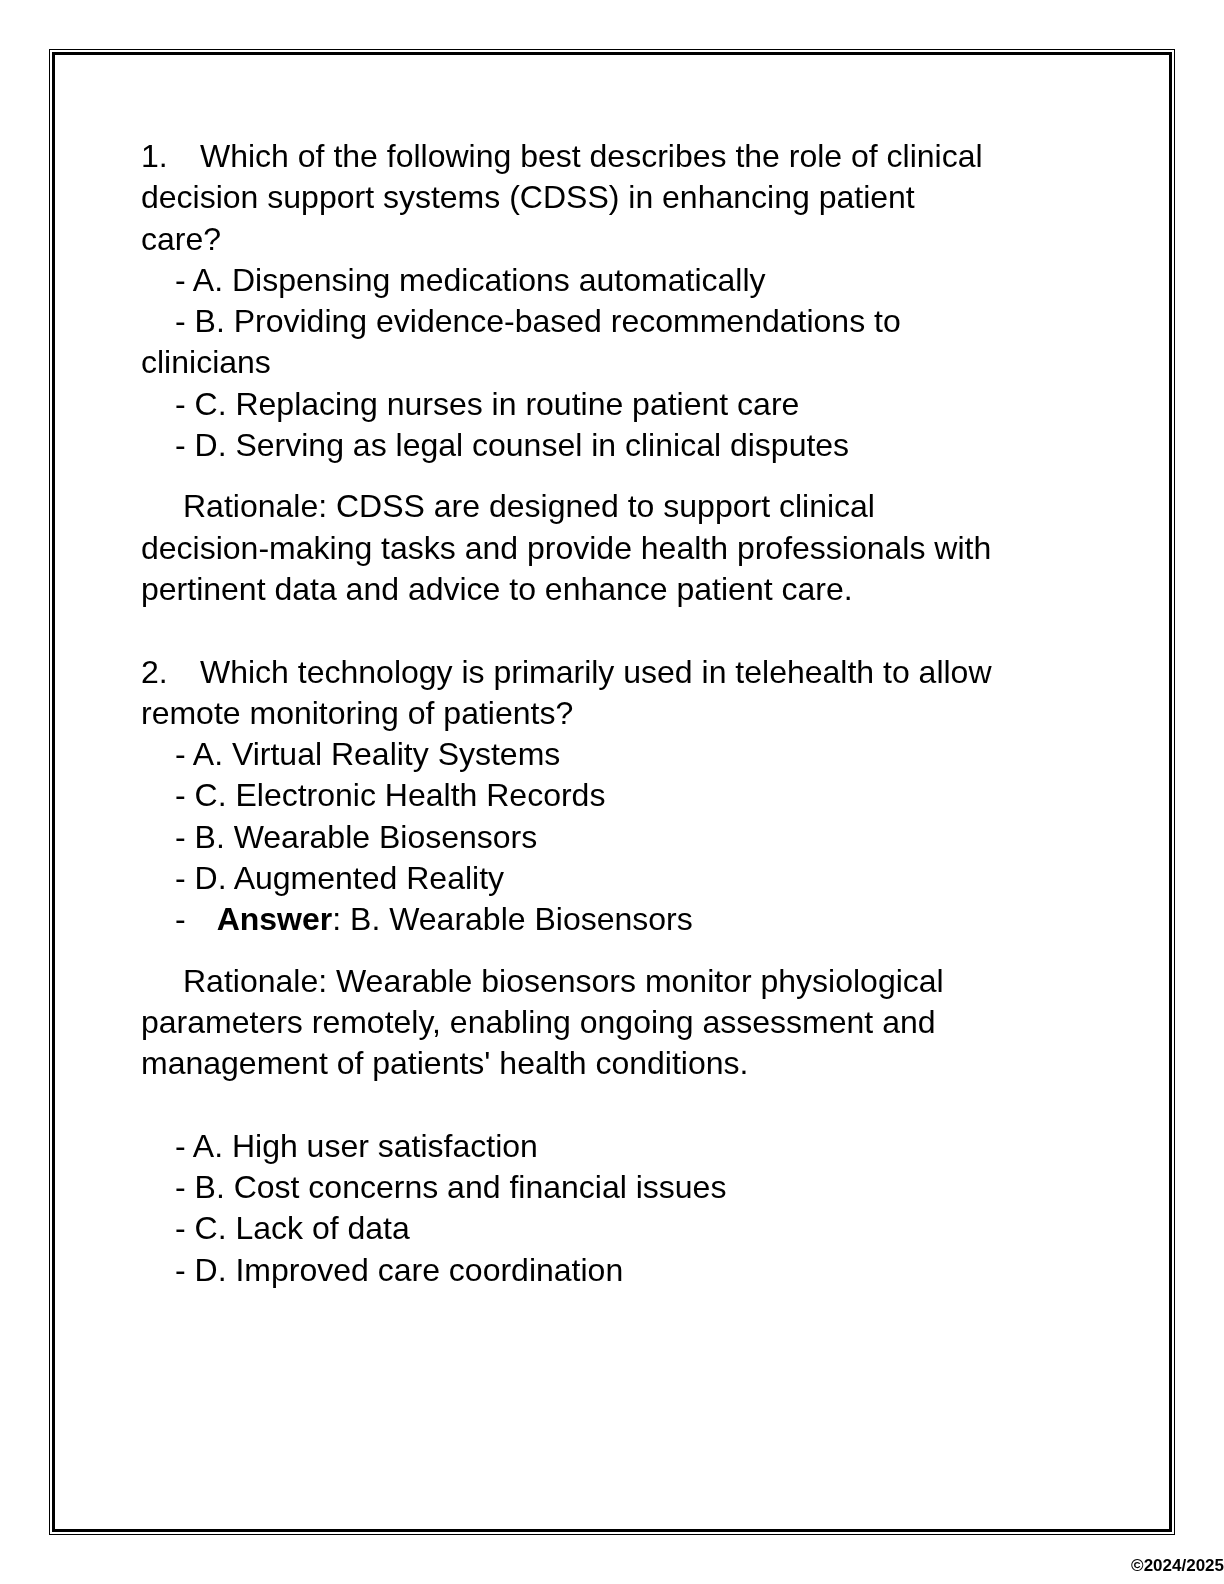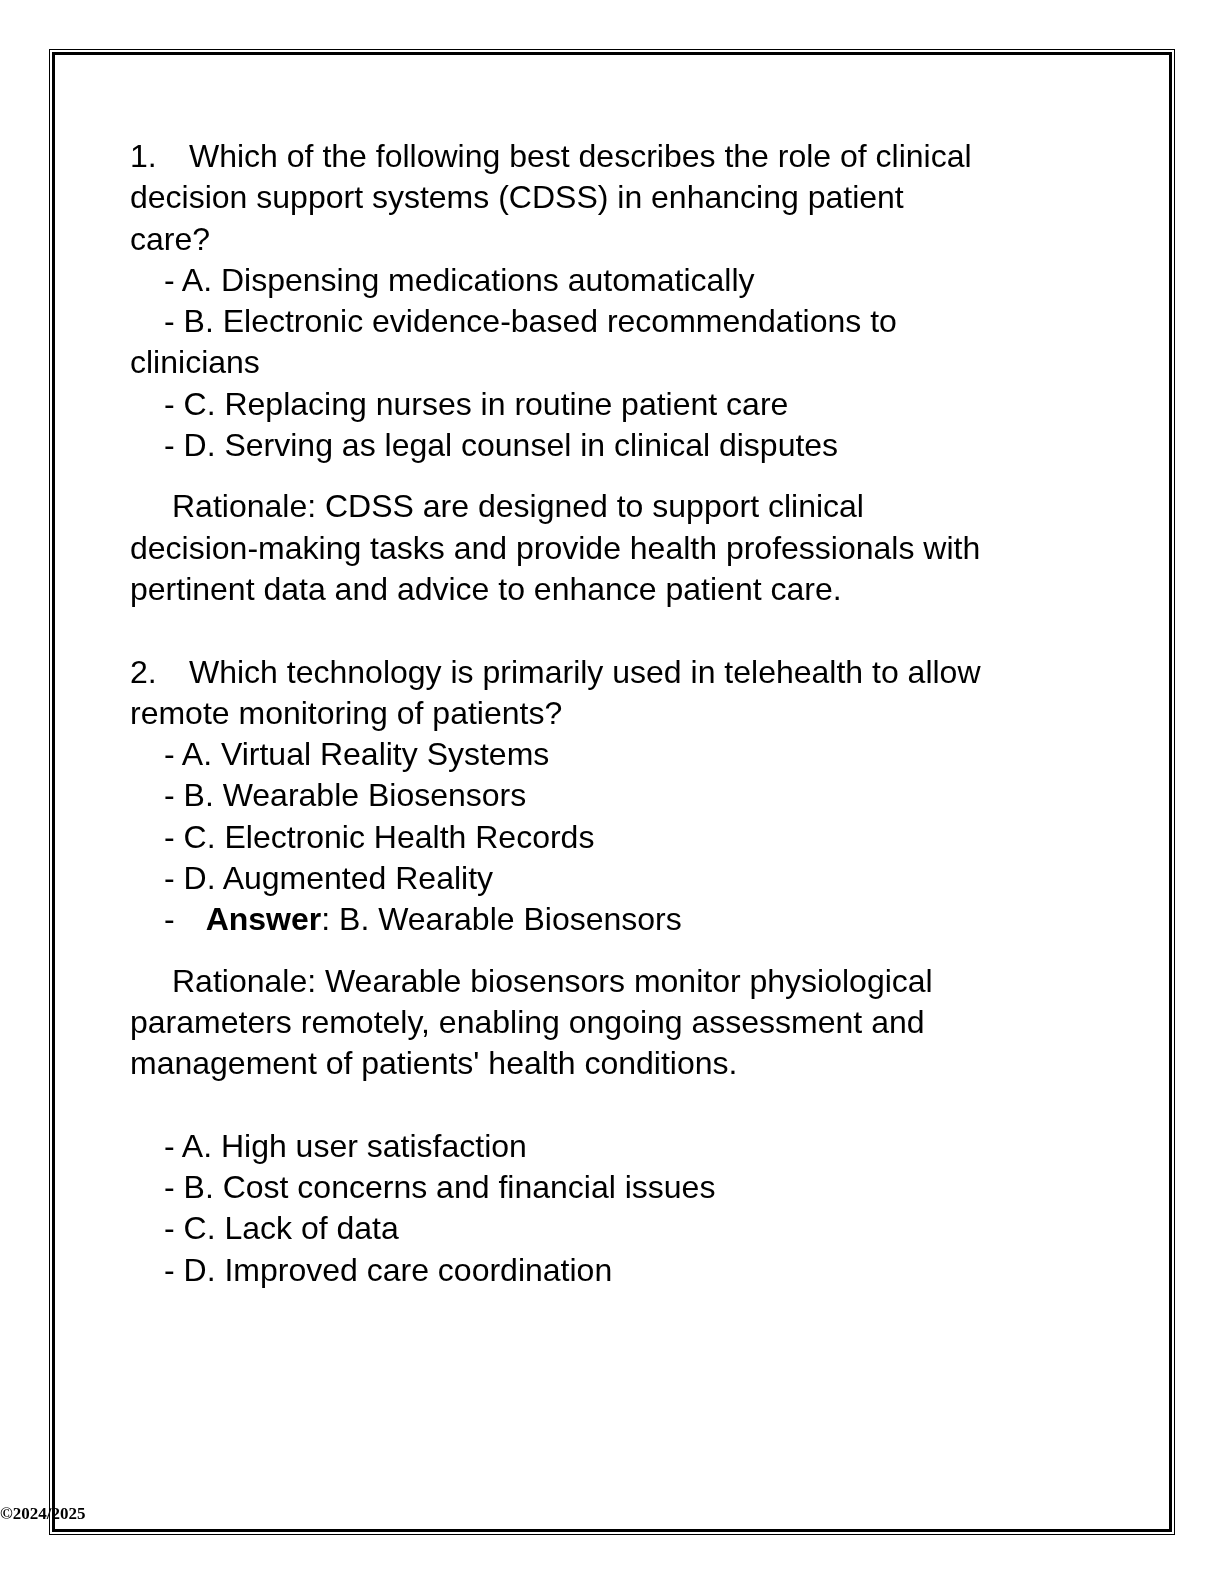--- a/index.html
+++ b/index.html
@@ -23,21 +23,21 @@
     width: 1120px;
     height: 1480px;
     box-sizing: border-box;
     border: 3px solid #000000;
     outline: 1px solid #000000;
     outline-offset: 2px;
     pointer-events: none;
   }
   .content {
     position: absolute;
-    left: 130px;
+    left: 141px;
     top: 136px;
     width: 990px;
     font-size: 32px;
     line-height: 41.3px;
   }
   .content p {
     margin: 0;
     white-space: pre-wrap; 
   }
   section.question + section.question {
@@ -58,55 +58,55 @@
     display: inline-block;
     width: 31px; 
   }
   .answer strong {
     font-weight: bold;
   }
   .footer {
     position: absolute;
     left: 0;
     right: 0;
-    top: 1504px;
-    text-align: left;
-    font-family: Liberation Serif, serif;
+    top: 1556px;
+    text-align: right;
+    font-family: Liberation Sans, sans-serif;
     font-weight: bold;
     font-size: 17px;
     line-height: 20px;
   }
 </style>
 </head>
 <body>
 
 <div class="frame"></div>
 
 <main class="content">
 
   <section class="question">
     <p class="q-title"><span class="qnum">1.</span><span>Which of the following best describes the role of clinical
 decision support systems (CDSS) in enhancing patient
 care?</span></p>
     <p class="option">- A. Dispensing medications automatically</p>
-    <p class="option">- B. Electronic evidence-based recommendations to
+    <p class="option">- B. Providing evidence-based recommendations to
 clinicians</p>
     <p class="option">- C. Replacing nurses in routine patient care</p>
     <p class="option">- D. Serving as legal counsel in clinical disputes</p>
     <p class="rationale">Rationale: CDSS are designed to support clinical
 decision-making tasks and provide health professionals with
 pertinent data and advice to enhance patient care.</p>
   </section>
 
   <section class="question">
     <p class="q-title"><span class="qnum">2.</span><span>Which technology is primarily used in telehealth to allow
 remote monitoring of patients?</span></p>
     <p class="option">- A. Virtual Reality Systems</p>
+    <p class="option">- C. Electronic Health Records</p>
     <p class="option">- B. Wearable Biosensors</p>
-    <p class="option">- C. Electronic Health Records</p>
     <p class="option">- D. Augmented Reality</p>
     <p class="answer"><span>-</span><span class="tab"></span><strong>Answer</strong><span>: B. Wearable Biosensors</span></p>
     <p class="rationale">Rationale: Wearable biosensors monitor physiological
 parameters remotely, enabling ongoing assessment and
 management of patients' health conditions.</p>
   </section>
 
   <section class="question">
     <p class="option">- A. High user satisfaction</p>
     <p class="option">- B. Cost concerns and financial issues</p>

